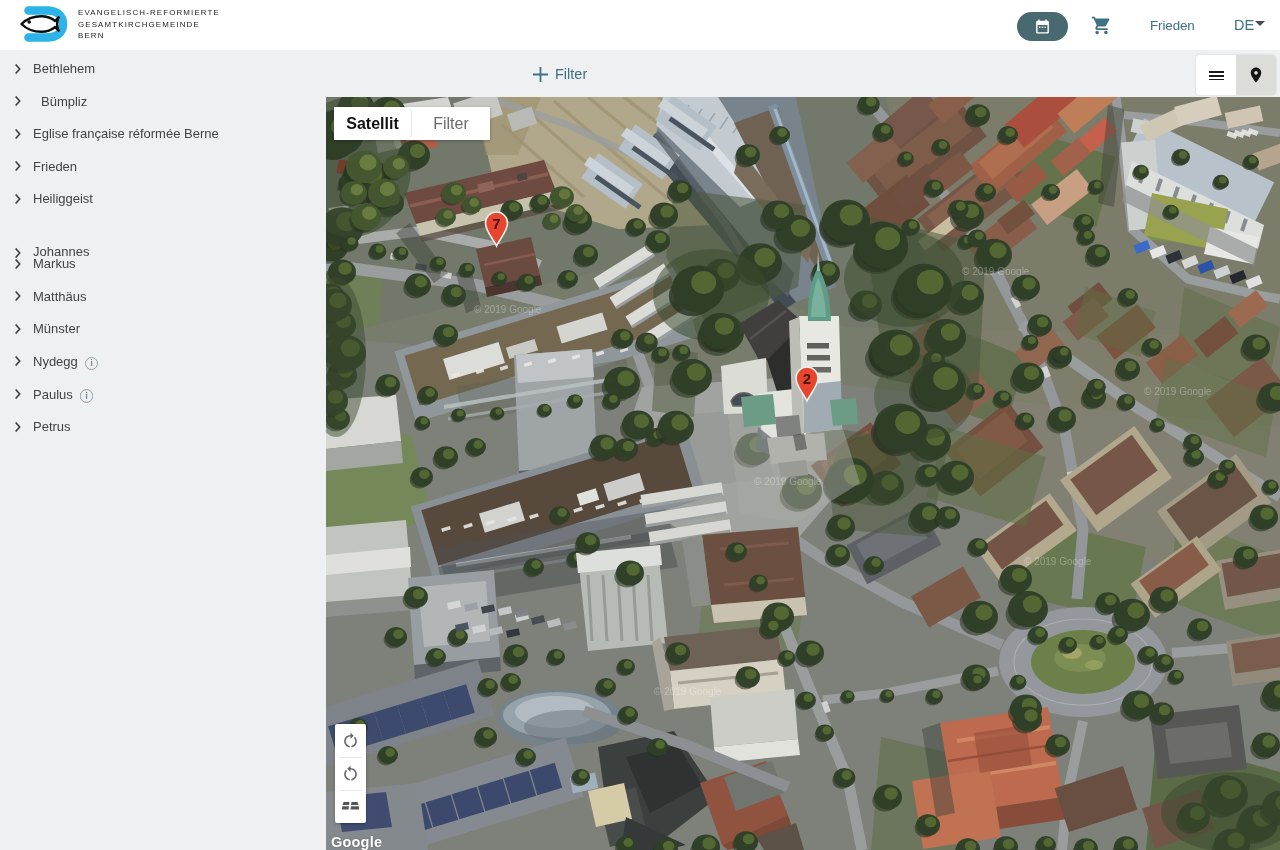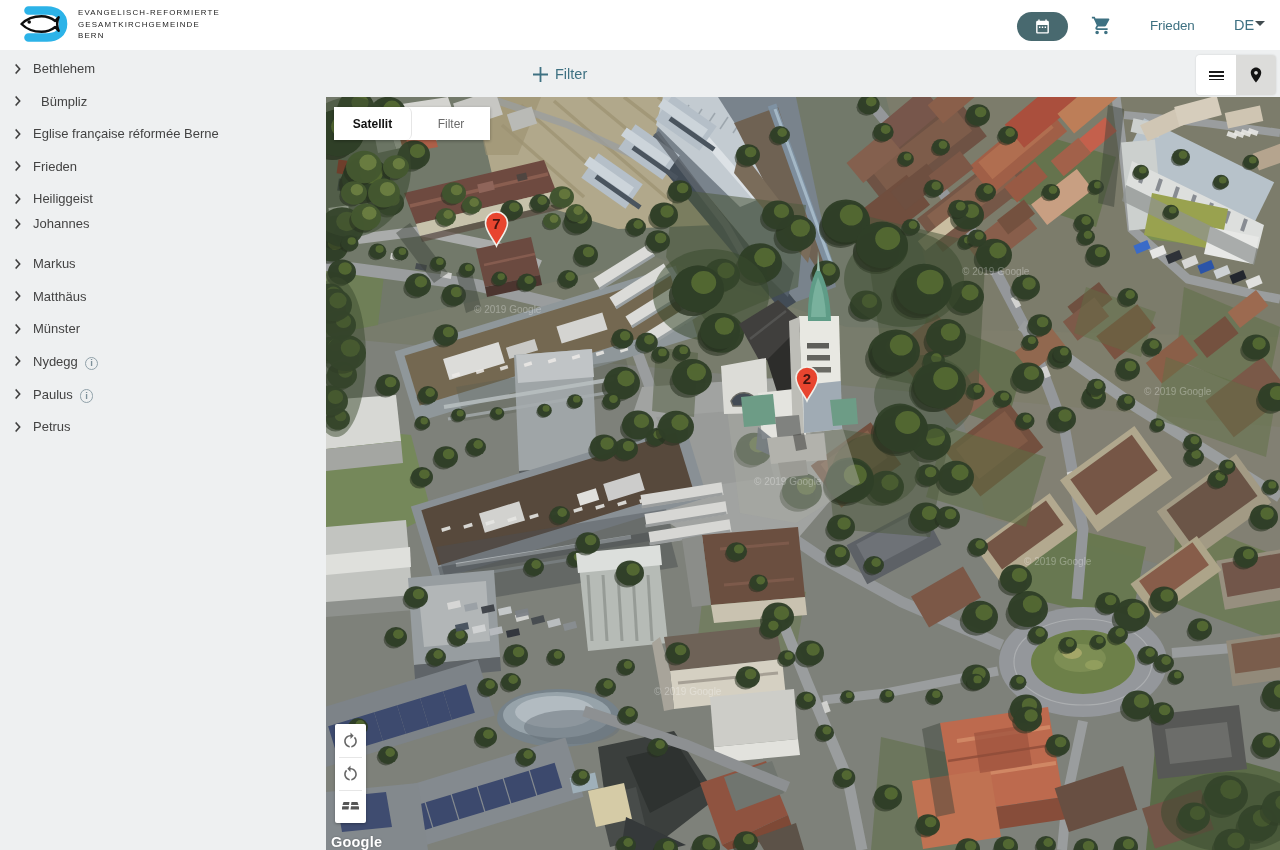--- a/index.html
+++ b/index.html
@@ -25,21 +25,21 @@
   #search span { position:absolute; left:13px; top:10px; font-size:15px; color:#8b9095; }
   #filter { position:absolute; left:533px; top:66px; color:#3e7182; font-size:14.5px; }
   #mapbtns { position:absolute; left:1196px; top:55px; width:80px; height:40px; border-radius:4px; overflow:hidden; box-shadow:0 0 2px rgba(0,0,0,0.15); }
   #mb-left { position:absolute; left:0; top:0; width:40px; height:40px; background:#fff; }
   #mb-right { position:absolute; left:40px; top:0; width:40px; height:40px; background:#dcdcda; }
   .hbar { position:absolute; left:12.5px; width:15px; height:1.9px; background:#1a1a1a; }
   
   #map { position:absolute; left:326px; top:97px; width:954px; height:753px; overflow:hidden; }
   
   #satkarte { position:absolute; left:334px; top:107px; width:156px; height:33px; background:#fff; box-shadow:0 1px 3px rgba(0,0,0,0.3); display:flex; }
-  #satkarte .cell { width:50%; display:flex; align-items:center; justify-content:center; font-size:12px;border-radius:6px; }
+  #satkarte .cell { width:50%; display:flex; align-items:center; justify-content:center; font-size:16px;border-radius:6px; }
   #sat { font-weight:bold; color:#111; border-right:1px solid #e6e6e6; }
   #karte { color:#6b6b6b; }
   #rotctl { position:absolute; left:335px; top:724px; width:31px; height:99px; background:#fff; border-radius:2px; box-shadow:0 1px 3px rgba(0,0,0,0.3); }
   #rotctl .div { position:absolute; left:4px; width:23px; height:1px; background:#e6e6e6; }
   #glogo { position:absolute; left:331px; top:834px; color:#fff; font-size:14.5px; font-weight:bold; letter-spacing:0.2px; text-shadow:0 0 2px rgba(0,0,0,0.3); }
 </style>
 </head>
 <body>
 <div id="page">
   <div id="header">
@@ -87,21 +87,21 @@
           <path fill="none" stroke="#3f3f3f" stroke-width="3.4" d="M7 3 L18 12 L7 21"></path>
         </svg>
     <span class="sb-text">Frieden</span>
   </div>
 <div class="sb-item" style="top:182.2px;">
     <svg class="chev" viewBox="0 0 24 24" preserveAspectRatio="none">
           <path fill="none" stroke="#3f3f3f" stroke-width="3.4" d="M7 3 L18 12 L7 21"></path>
         </svg>
     <span class="sb-text">Heiliggeist</span>
   </div>
-<div class="sb-item" style="top:207px;">
+<div class="sb-item" style="top:226px;align-items:flex-end;">
     <svg class="chev" viewBox="0 0 24 24" preserveAspectRatio="none">
           <path fill="none" stroke="#3f3f3f" stroke-width="3.4" d="M7 3 L18 12 L7 21"></path>
         </svg>
     <span class="sb-text">Johannes</span>
   </div>
 <div class="sb-item" style="top:247.29999999999998px;">
     <svg class="chev" viewBox="0 0 24 24" preserveAspectRatio="none">
           <path fill="none" stroke="#3f3f3f" stroke-width="3.4" d="M7 3 L18 12 L7 21"></path>
         </svg>
     <span class="sb-text">Markus</span>

